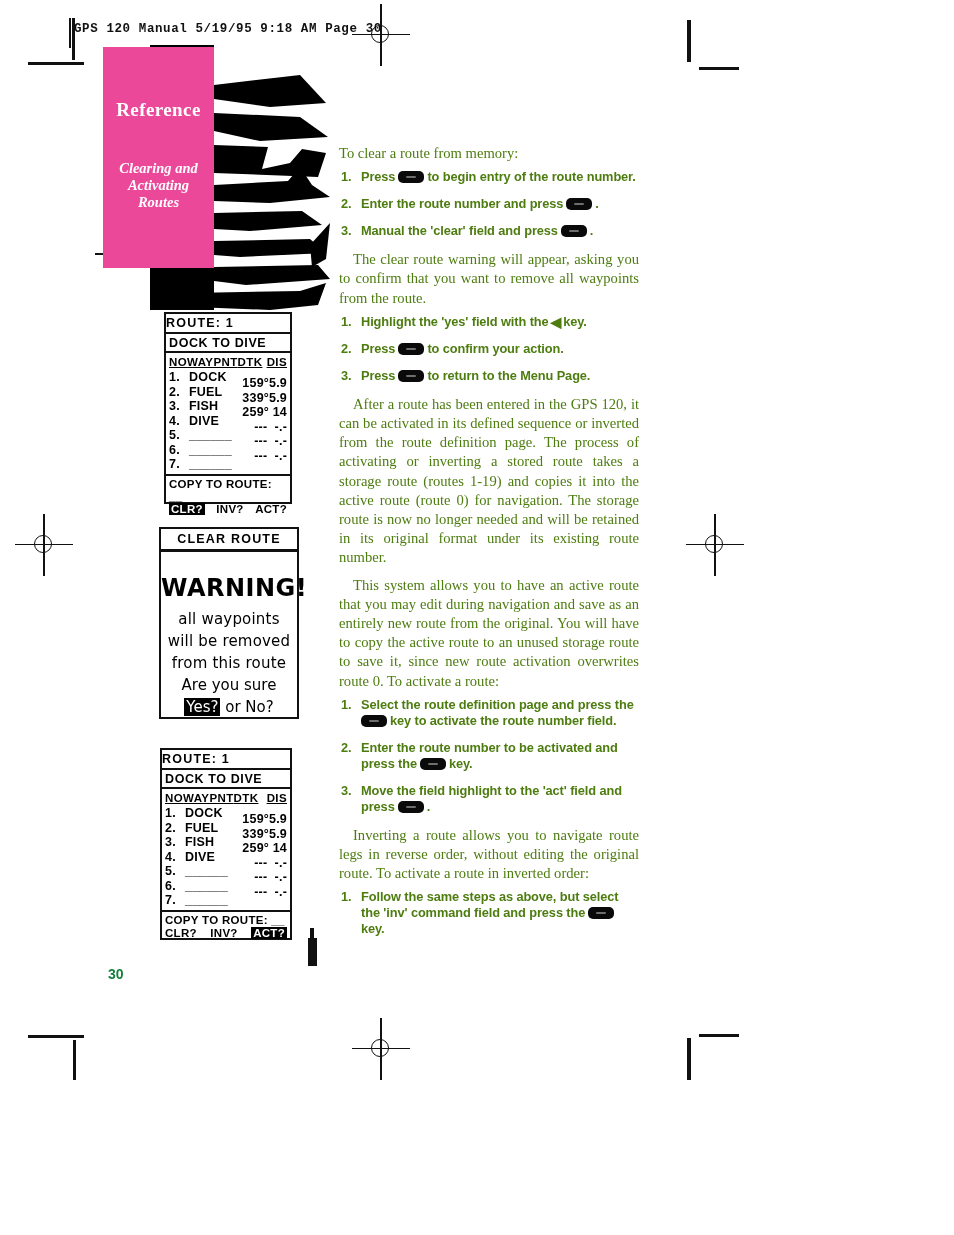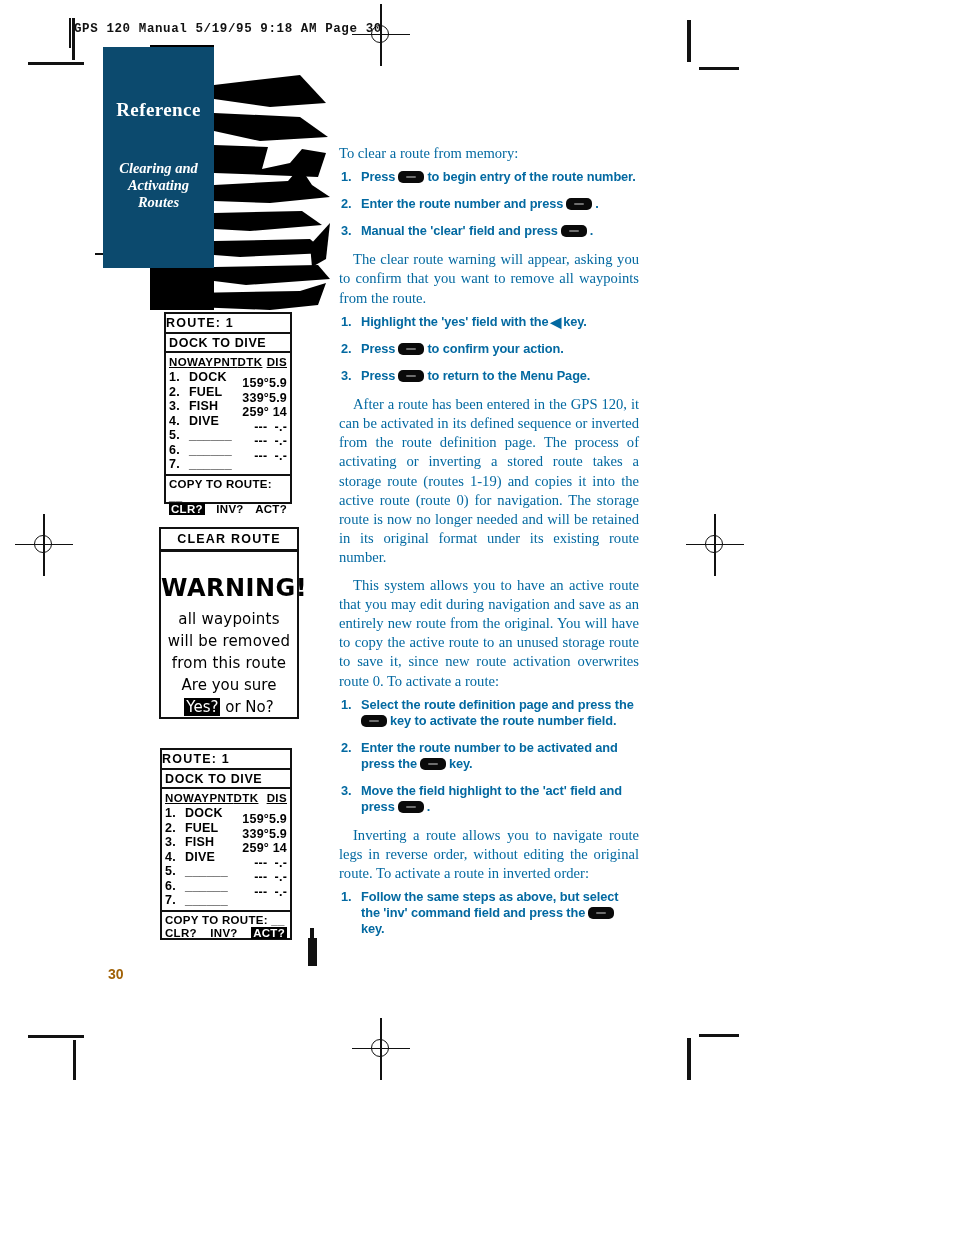--- a/index.html
+++ b/index.html
@@ -21,21 +21,21 @@
   
   .imprint{
     position:absolute;left:74px;top:22px;
     font-family:"Liberation Mono", monospace;
     font-size:12.5px;font-weight:bold;letter-spacing:.6px;color:#111;white-space:nowrap;
   }
   .imprint-rule{position:absolute;left:69px;top:18px;width:2px;height:30px;background:#111;}
 
   
   .chapblock{
-    position:absolute;left:103px;top:47px;width:111px;height:221px;background:#0c4a6e;
+    position:absolute;left:103px;top:47px;width:111px;height:221px;background:#ec4899;
     z-index:3;
   }
   .chaptitle{
     position:absolute;left:0;right:0;top:52px;text-align:center;color:#fff;
     font-family:"Liberation Serif", serif;font-size:19px;font-weight:bold;
     letter-spacing:.4px;
   }
   .chapsub{
     position:absolute;left:0;right:0;top:113px;text-align:center;color:#fff;
     font-family:"Liberation Serif", serif;font-style:italic;font-size:14.5px;
@@ -96,21 +96,21 @@
   }
   .warn-ask{
     text-align:center;font-size:15px;line-height:22px;margin-top:0;
     font-family:"DejaVu Sans", sans-serif;
   }
 
   
   .col{
     position:absolute;left:339px;top:144px;width:300px;
     font-family:"Liberation Serif", serif;font-size:14.6px;line-height:19.2px;
-    color:#0369a1;text-align:left;
+    color:#4d7c0f;text-align:left;
   }
   .lead{margin:0 0 6px 0;}
   p.para{margin:0 0 4px 0;text-indent:14px;text-align:justify;}
   ol.steps{margin:6px 0 10px 0;padding:0;list-style:none;}
   ol.steps li{
     position:relative;padding-left:22px;margin-bottom:11px;
     font-family:"Liberation Sans", sans-serif;font-weight:bold;font-size:12.8px;
     line-height:16px;letter-spacing:-.1px;
   }
   ol.steps li .num{position:absolute;left:2px;top:0;}
@@ -120,21 +120,21 @@
   }
   .key::after{
     content:"";position:absolute;left:8px;top:5px;width:10px;height:2px;
     background:#6e6e6e;border-radius:1px;
   }
   .arrowkey{display:inline-block;font-size:14px;vertical-align:-1px;padding:0 2px;}
 
   
   .pagenum{
     position:absolute;left:108px;top:966px;
-    font-family:"Liberation Sans", sans-serif;font-weight:bold;font-size:14px;color:#a16207;
+    font-family:"Liberation Sans", sans-serif;font-weight:bold;font-size:14px;color:#15803d;
   }
   .artifact-bar{position:absolute;left:308px;top:938px;width:9px;height:28px;background:#111;}
   .artifact-bar2{position:absolute;left:310px;top:928px;width:4px;height:14px;background:#111;}
 </style>
 </head>
 <body>
 
 <div class="page">
 
   <div class="crop" style="left:28px;top:62px;width:56px;height:3px;"></div>

